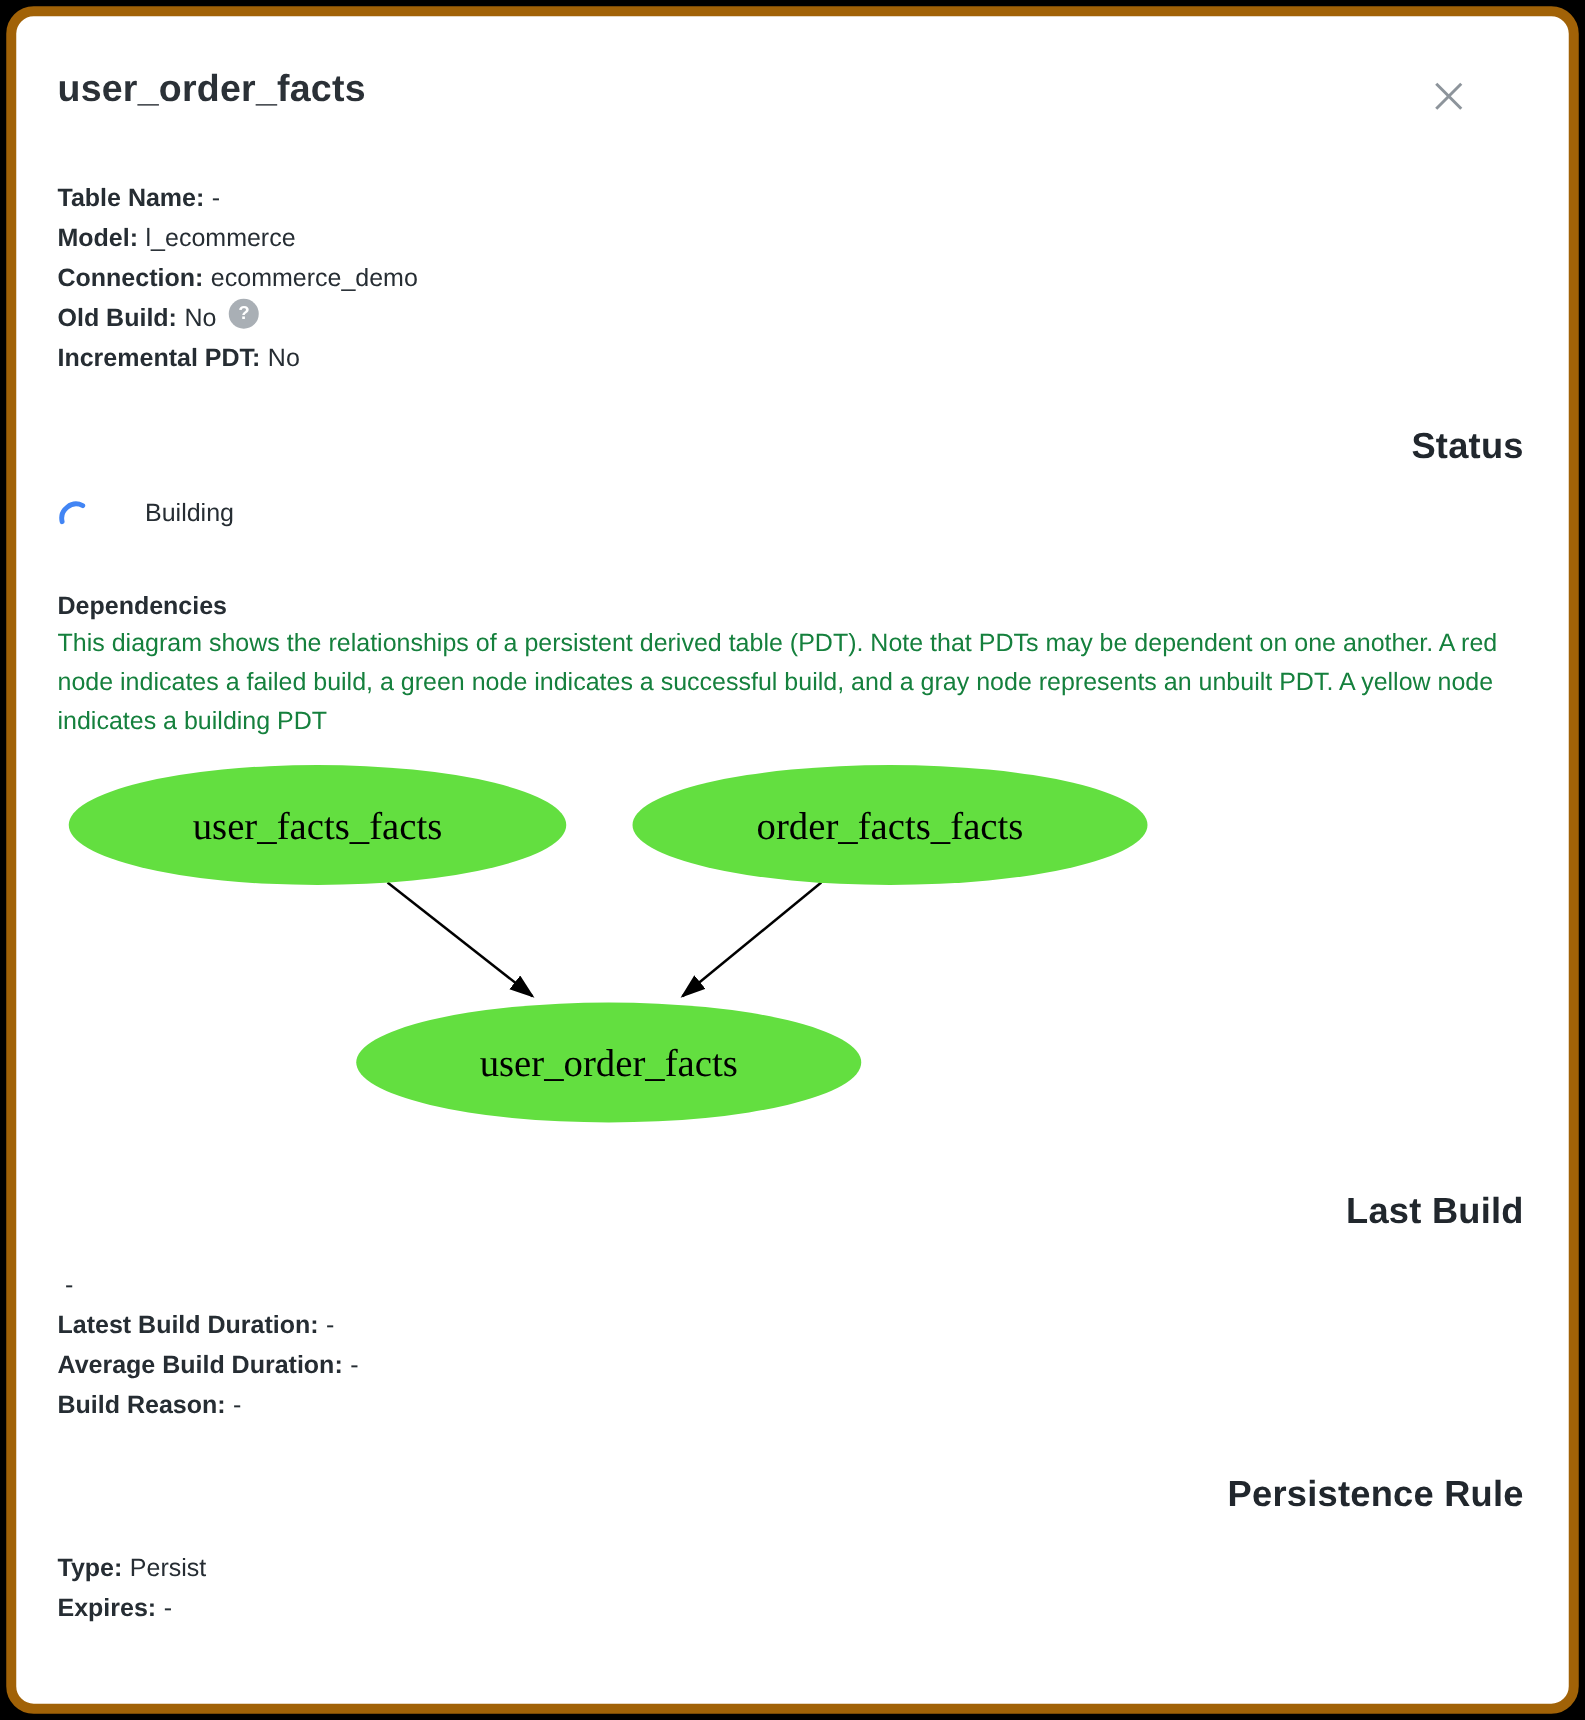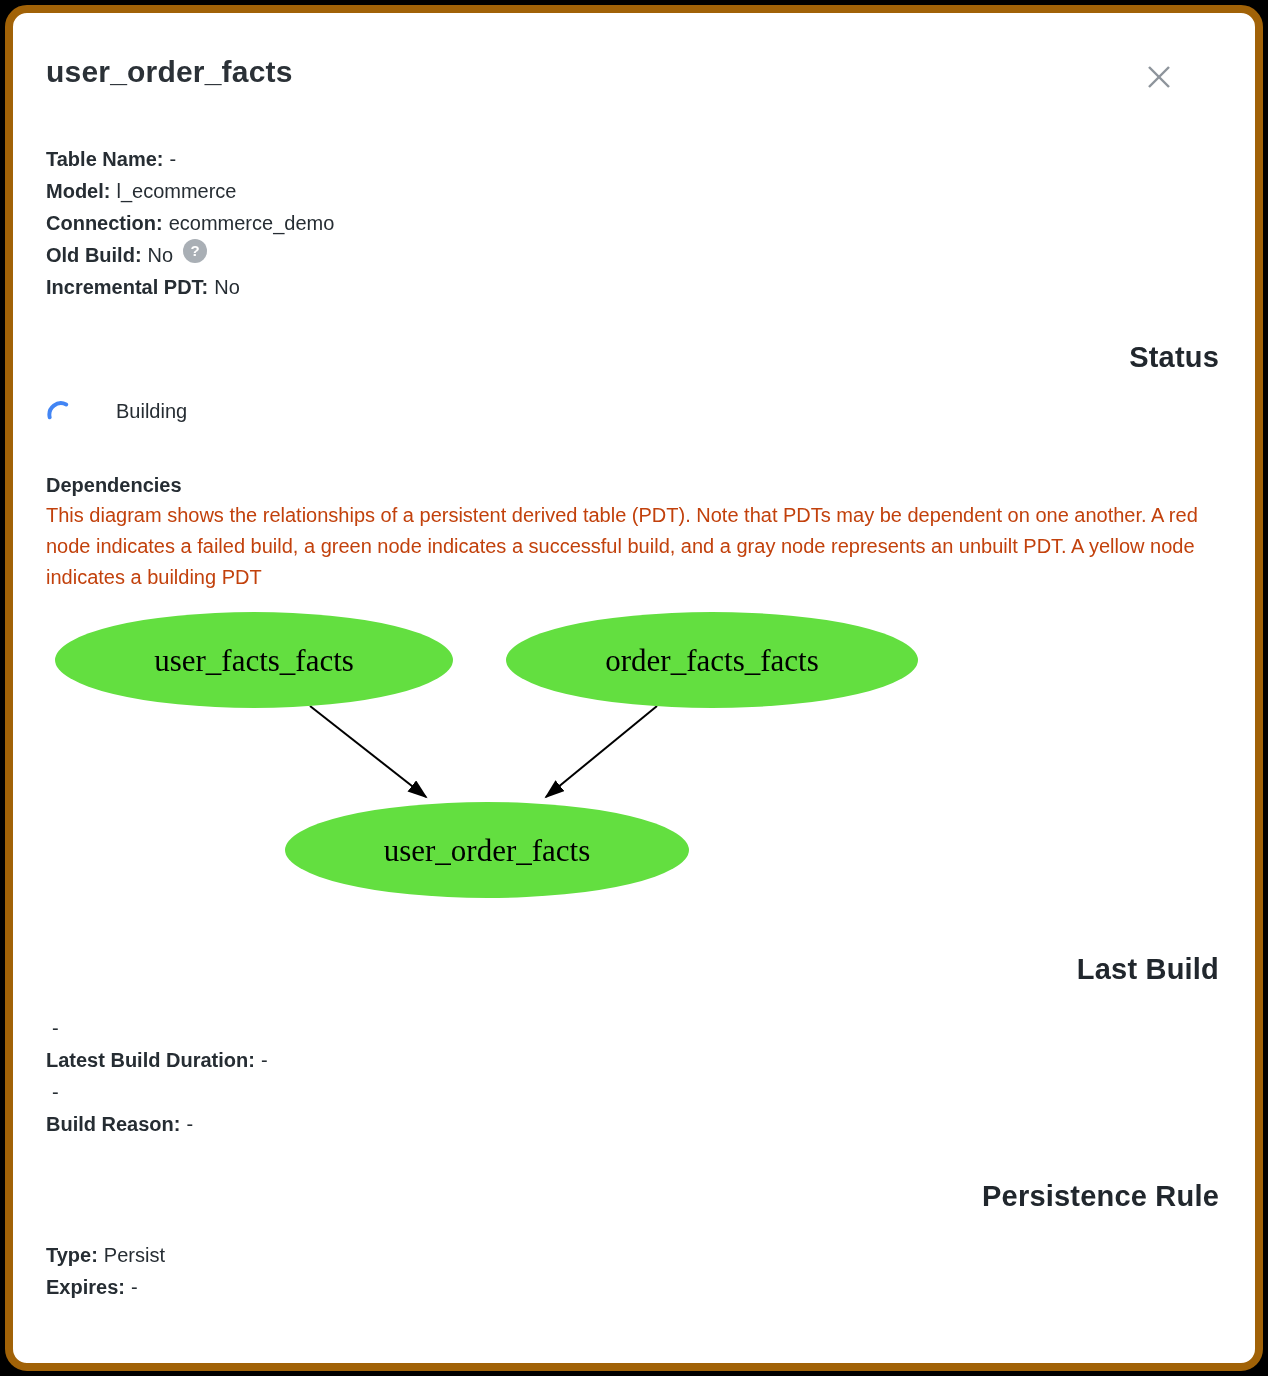--- a/index.html
+++ b/index.html
@@ -77,21 +77,21 @@
   .deps-heading {
     margin-top: 40px;
     font-size: 20px;
     font-weight: 700;
     line-height: 30px;
   }
   .deps-desc {
     font-size: 20px;
     line-height: 31px;
     max-width: 1155px;
-    color: #c2410c;
+    color: #15803d;
   }
   .dep-graph { margin-top: 10px; margin-left: 6px; display: block; }
   .node-label {
     font-family: "Liberation Serif", "DejaVu Serif", serif;
     font-size: 31px;
     fill: #000;
   }
   .lastbuild-heading { margin-top: 50px; }
   .persistence-heading { margin-top: 40px; }
 </style>
@@ -180,20 +180,21 @@
 
   <div class="info-list tight">
     <div class="info-row">
       <span class="val">-</span>
     </div>
     <div class="info-row">
       <span class="lbl">Latest Build Duration:</span>
       <span class="val">-</span>
     </div>
     <div class="info-row">
+      <span class="lbl">Average Build Duration:</span>
       <span class="val">-</span>
     </div>
     <div class="info-row">
       <span class="lbl">Build Reason:</span>
       <span class="val">-</span>
     </div>
   </div>
 
   <div class="section-heading persistence-heading">Persistence Rule</div>
 

